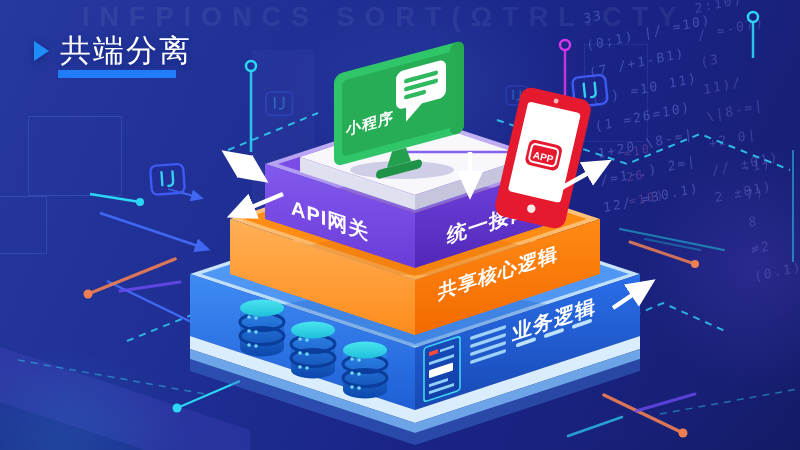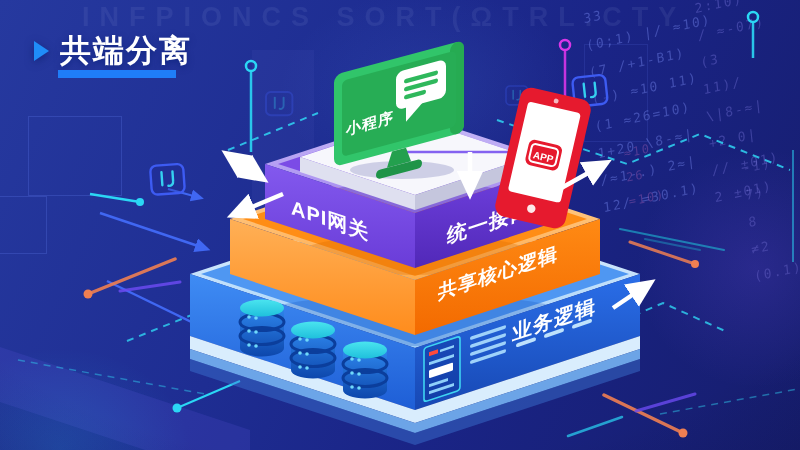--- a/index.html
+++ b/index.html
@@ -7,21 +7,21 @@
     position:relative;width:800px;height:450px;overflow:hidden;
     font-family:"Liberation Sans",sans-serif;
     background:linear-gradient(115deg,#26399f 0%,#1e2d92 38%,#1a2486 62%,#161d6d 100%);
   }
   .vignette{position:absolute;inset:0;z-index:3;pointer-events:none;
     background:radial-gradient(120% 125% at 48% 38%, rgba(0,0,0,0) 52%, rgba(7,9,48,.42) 100%);}
   .watermark{position:absolute;left:82px;top:2px;z-index:1;white-space:nowrap;
     font-weight:bold;font-size:27px;letter-spacing:10px;color:rgba(200,214,255,.08);}
   .title-wrap{position:absolute;left:34px;top:30px;z-index:6;display:flex;align-items:center;gap:11px;}
   .title-tri{width:0;height:0;border-left:15px solid #1f8df8;border-top:10px solid transparent;border-bottom:10px solid transparent;filter:drop-shadow(0 2px 4px rgba(0,20,90,.5));}
-  .title-text{font-size:31px;font-weight:bold;color:#ffffff;letter-spacing:2px;text-shadow:0 2px 6px rgba(0,25,110,.55);}
+  .title-text{font-size:31px;font-weight:normal;color:#ffffff;letter-spacing:2px;text-shadow:0 2px 6px rgba(0,25,110,.55);}
   .title-underline{position:absolute;left:58px;top:70px;width:118px;height:8px;background:#1f7df8;z-index:6;}
   .math-col{position:absolute;z-index:1;font-family:"DejaVu Sans Mono",monospace;font-size:13px;
     line-height:27px;letter-spacing:2px;white-space:pre-line;transform:rotate(-12deg) skewX(-6deg);}
   .mc1{left:592px;top:-8px;color:rgba(132,150,255,.38);}
   .mc2{left:704px;top:-12px;color:rgba(150,142,250,.30);}
   .mc3{left:748px;top:150px;color:rgba(160,150,255,.25);}
   .mc4{left:626px;top:138px;color:rgba(225,122,200,.28);font-size:12px;line-height:24px;}
   .ghost{position:absolute;z-index:1;border:1px solid rgba(100,126,245,.25);}
   .g1{left:28px;top:116px;width:92px;height:78px;}
   .g2{left:0px;top:196px;width:46px;height:56px;border-left:none;}

